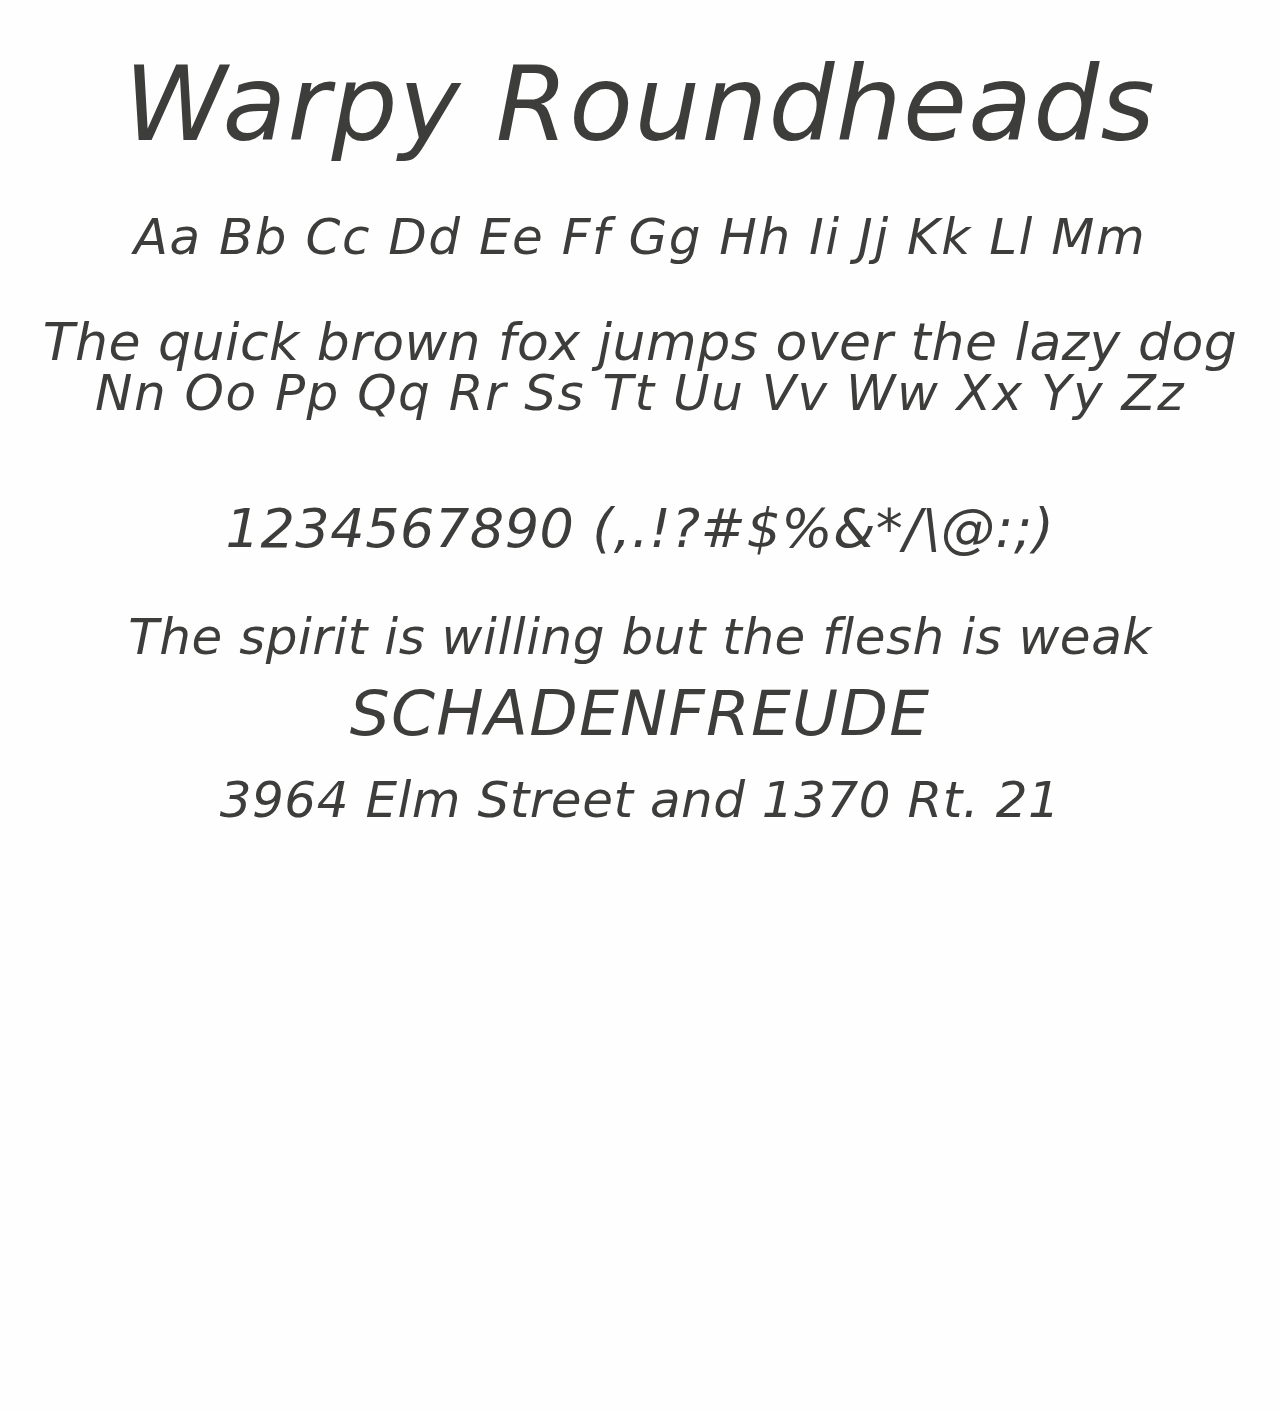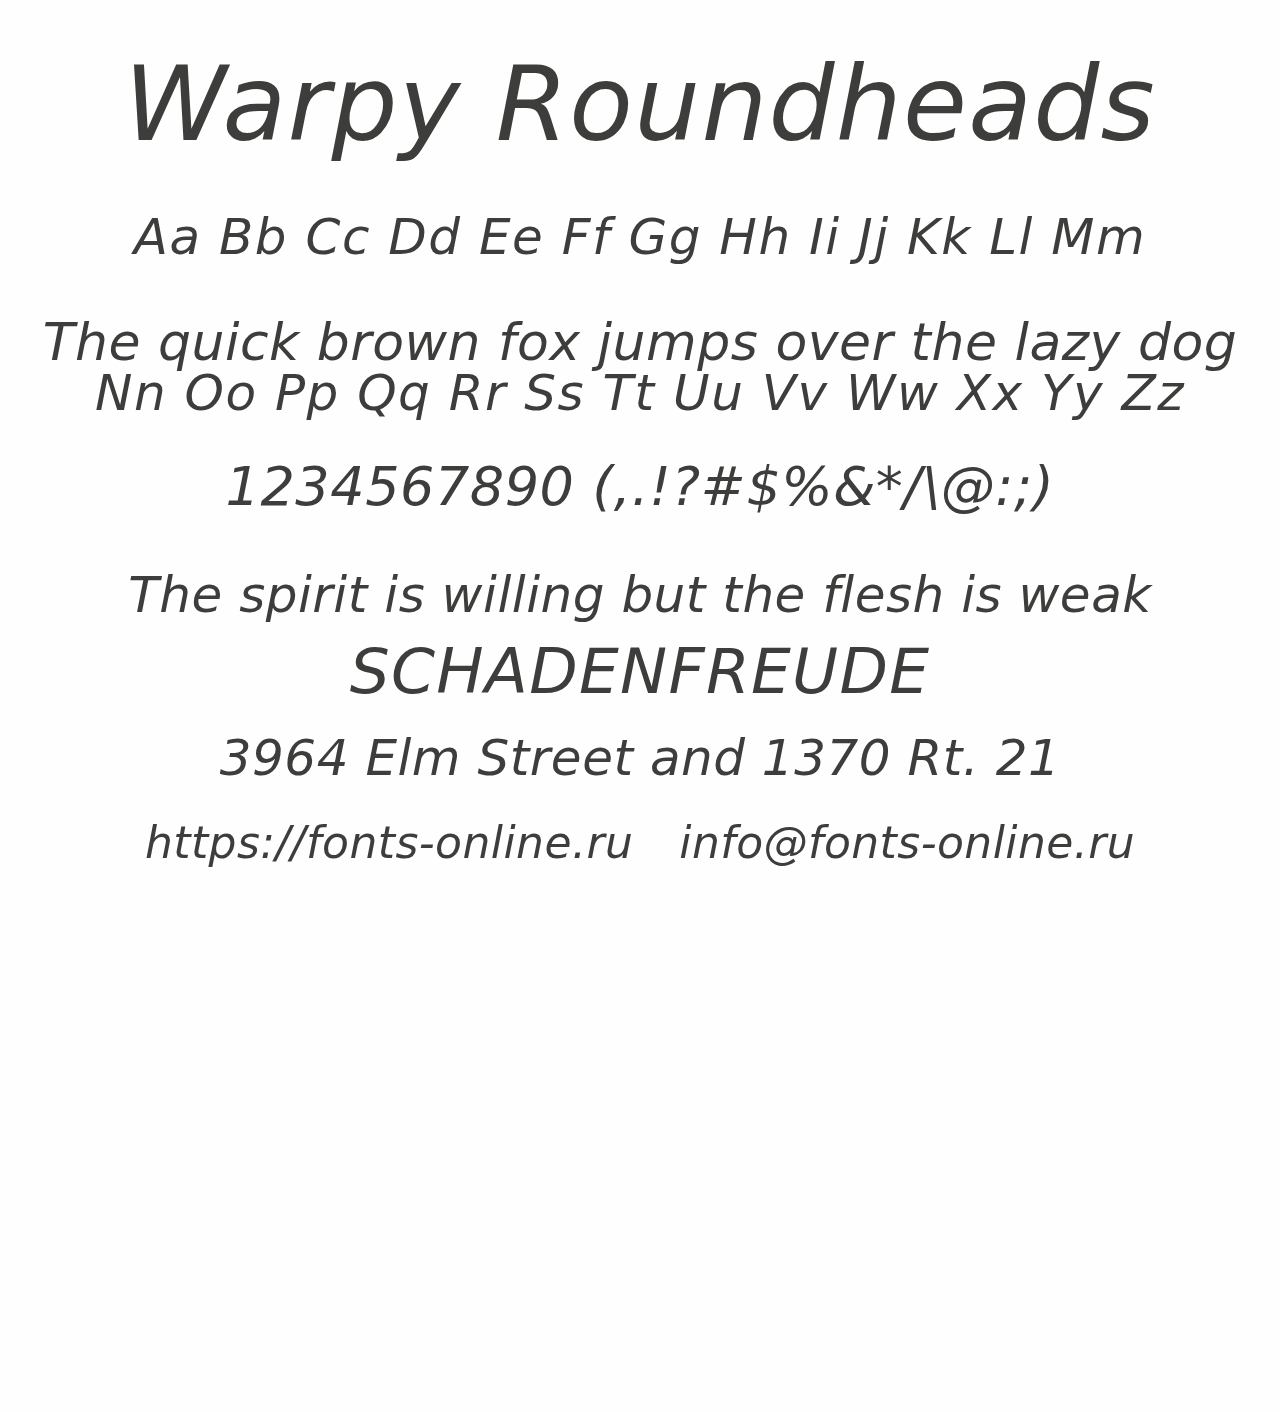--- a/index.html
+++ b/index.html
@@ -40,21 +40,21 @@
     align-items: center;
     justify-content: center;
     width: 100%;
   }
 
   
   .r-title      { font-size: 104px; margin-top: 52px;  letter-spacing: 0.012em; }
   .r-pangram    { font-size: 52px;  margin-top: 54px;  }
   .r-alpha1     { font-size: 50px;  margin-top: 56px;  letter-spacing: 0.03em; }
   .r-alpha2     { font-size: 50px;   letter-spacing: 0.03em; }
-  .r-digits     { font-size: 54px;  margin-top: 42px;  letter-spacing: 0.01em; }
+  .r-digits     { font-size: 54px;  margin-top: 84px;  letter-spacing: 0.01em; }
   .r-penult     { font-size: 108px; margin-top: 56px;  letter-spacing: 0.005em; }
   .r-spirit     { font-size: 50px;  margin-top: 56px;  }
   .r-schaden    { font-size: 63px;  margin-top: 20px;  letter-spacing: 0.02em; }
   .r-address    { font-size: 50px;  margin-top: 30px;  }
   .r-links      { font-size: 44px;  margin-top: 38px;  }
 
   .links-inner {
     display: flex;
     align-items: baseline;
     justify-content: center;
@@ -97,20 +97,14 @@
   </div>
 
   <div class="row">
     <div class="specimen-line r-schaden">SCHADENFREUDE</div>
   </div>
 
   <div class="row">
     <div class="specimen-line r-address">3964 Elm Street and 1370 Rt. 21</div>
   </div>
 
-  <div class="row">
-    <div class="specimen-line r-links links-inner">
-      <span class="link">https://fonts-online.ru</span>
-      <span class="link">info@fonts-online.ru</span>
-    </div>
-  </div>
 
 </div>
 
 </body></html>

